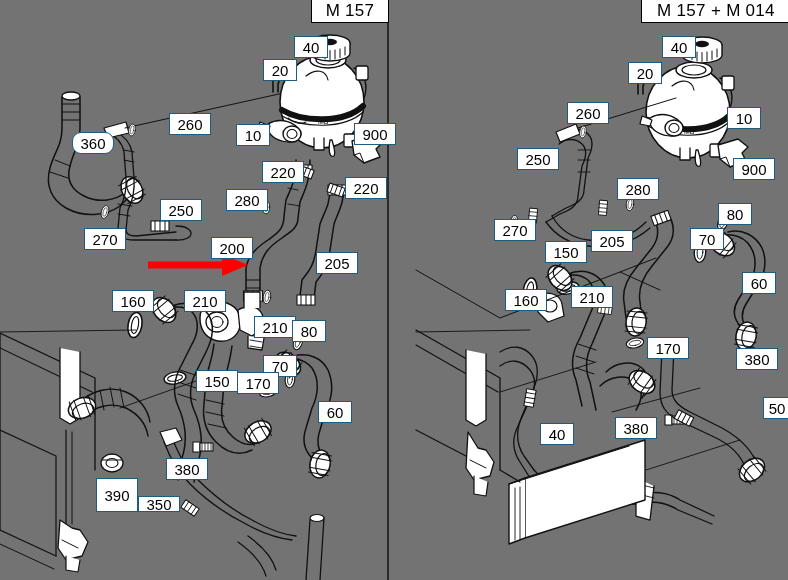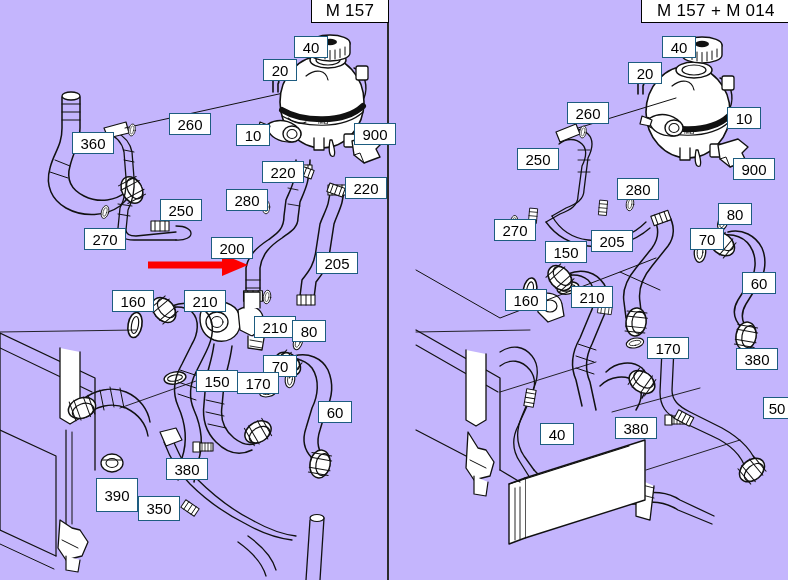--- a/index.html
+++ b/index.html
@@ -1,17 +1,17 @@
 <!DOCTYPE html>
 <html><head>
 <meta charset="utf-8">
 <style>
   html,body{margin:0;padding:0;background:#fff;}
   body{font-family:"Liberation Sans", sans-serif;}
-  #page{position:relative;width:788px;height:580px;background:#c4b5fd;overflow:hidden;}
+  #page{position:relative;width:788px;height:580px;background:#737373;overflow:hidden;}
   #art{position:absolute;left:0;top:0;width:788px;height:580px;}
   .hdr{position:absolute;border:1.6px solid #000;background:#fff;box-sizing:border-box;
        display:flex;align-items:center;justify-content:center;color:#000;
        font-size:17px;letter-spacing:.3px;}
   .lbl{position:absolute;border:1.7px solid #1d5c80;background:#ffffff;box-sizing:border-box;
        display:flex;align-items:center;justify-content:center;color:#000;
        font-size:15px;line-height:1;}
   .divider{position:absolute;background:#2b2b2b;}
 </style>
 </head>
@@ -460,39 +460,39 @@
   <div class="hdr" style="left:311px;top:-2px;width:78px;height:25px;">M 157</div>
 
   <div class="hdr" style="left:641px;top:-2px;width:150px;height:25px;">M 157 + M 014</div>
 
   <div id="labels-left">
       <div class="lbl" style="left: 294px; top: 36px; width: 34px; height: 22px;">40</div>
       <div class="lbl" style="left: 263px; top: 59px; width: 34px; height: 22px;">20</div>
       <div class="lbl" style="left: 169px; top: 113px; width: 42px; height: 22px;">260</div>
       <div class="lbl" style="left: 236px; top: 124px; width: 34px; height: 22px;">10</div>
       <div class="lbl" style="left: 354px; top: 123px; width: 42px; height: 22px;">900</div>
-      <div class="lbl" style="left: 72px; top: 132px; width: 42px; height: 22px;">360</div>
+      <div class="lbl" style="left: 72px; top: 132px; width: 42px; height: 22px; border-radius: 9px;">360</div>
       <div class="lbl" style="left: 262px; top: 161px; width: 42px; height: 22px;">220</div>
       <div class="lbl" style="left: 345px; top: 177px; width: 42px; height: 22px;">220</div>
       <div class="lbl" style="left: 226px; top: 189px; width: 42px; height: 22px;">280</div>
       <div class="lbl" style="left: 160px; top: 199px; width: 42px; height: 22px;">250</div>
       <div class="lbl" style="left: 84px; top: 228px; width: 42px; height: 22px;">270</div>
       <div class="lbl" style="left: 211px; top: 237px; width: 42px; height: 22px;">200</div>
       <div class="lbl" style="left: 316px; top: 252px; width: 42px; height: 22px;">205</div>
       <div class="lbl" style="left: 112px; top: 290px; width: 42px; height: 22px;">160</div>
       <div class="lbl" style="left: 184px; top: 290px; width: 42px; height: 22px;">210</div>
       <div class="lbl" style="left: 254px; top: 316px; width: 42px; height: 22px;">210</div>
       <div class="lbl" style="left: 292px; top: 320px; width: 34px; height: 22px;">80</div>
       <div class="lbl" style="left: 263px; top: 355px; width: 34px; height: 22px;">70</div>
       <div class="lbl" style="left: 196px; top: 370px; width: 42px; height: 22px;">150</div>
       <div class="lbl" style="left: 237px; top: 372px; width: 42px; height: 22px;">170</div>
       <div class="lbl" style="left: 318px; top: 401px; width: 34px; height: 22px;">60</div>
       <div class="lbl" style="left: 166px; top: 458px; width: 42px; height: 22px;">380</div>
       <div class="lbl" style="left: 96px; top: 478px; width: 42px; height: 34px;">390</div>
-      <div class="lbl" style="left: 138px; top: 496px; width: 42px; height: 25px;">350</div>
+      <div class="lbl" style="left: 138px; top: 496px; width: 42px; height: 16px;">350</div>
     </div>
   <div id="labels-right">
       <div class="lbl" style="left: 662px; top: 36px; width: 34px; height: 22px;">40</div>
       <div class="lbl" style="left: 628px; top: 62px; width: 34px; height: 22px;">20</div>
       <div class="lbl" style="left: 567px; top: 102px; width: 42px; height: 22px;">260</div>
       <div class="lbl" style="left: 727px; top: 107px; width: 34px; height: 22px;">10</div>
       <div class="lbl" style="left: 517px; top: 148px; width: 42px; height: 22px;">250</div>
       <div class="lbl" style="left: 733px; top: 158px; width: 42px; height: 22px;">900</div>
       <div class="lbl" style="left: 617px; top: 178px; width: 42px; height: 22px;">280</div>
       <div class="lbl" style="left: 494px; top: 219px; width: 42px; height: 22px;">270</div>

